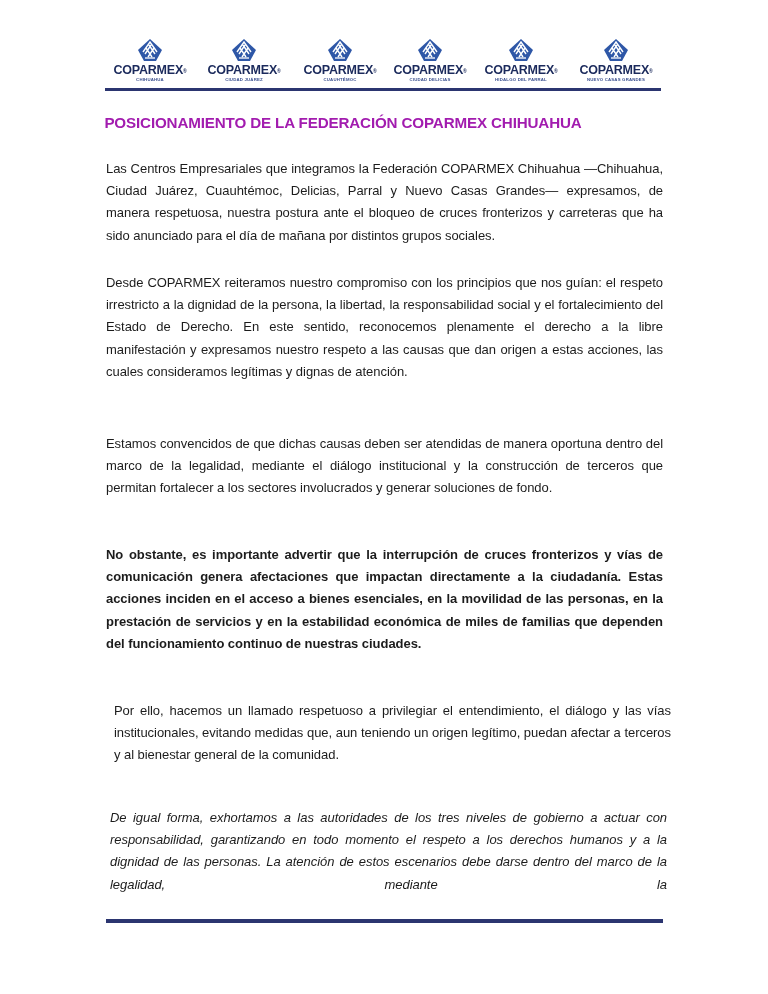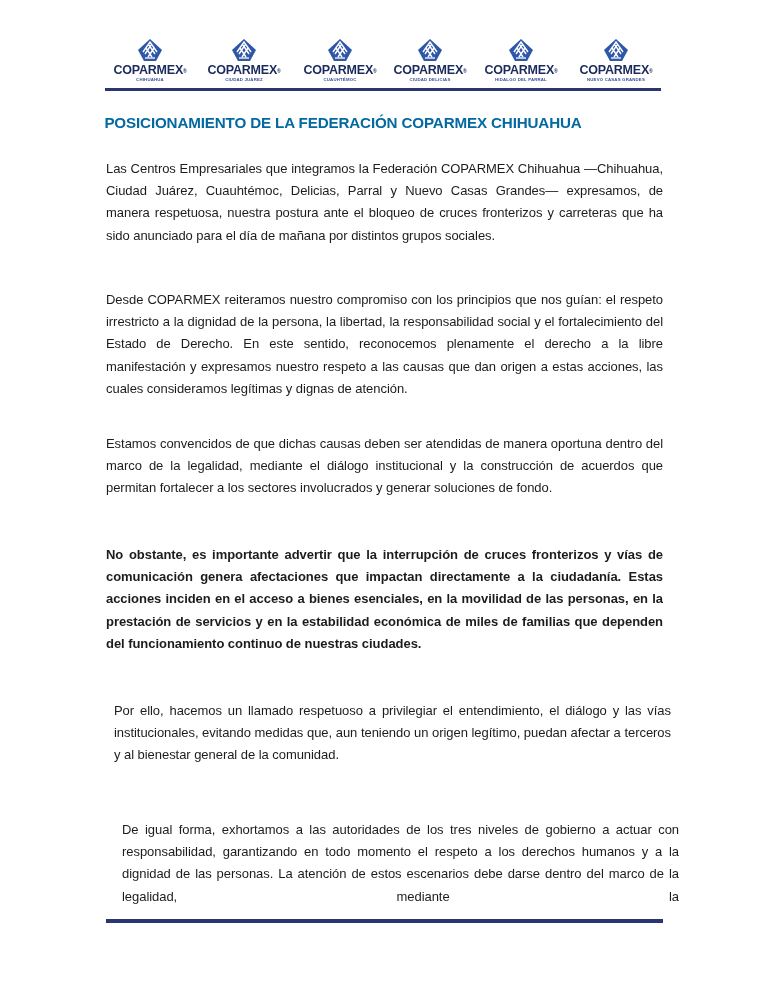--- a/index.html
+++ b/index.html
@@ -4,24 +4,24 @@
 <style>
   html, body { margin: 0; padding: 0; background: #ffffff; }
   body { width: 768px; height: 994px; position: relative; overflow: hidden; font-family: "Liberation Sans", sans-serif; color: #1a1a1a; }
   .header { position: absolute; left: 104px; top: 38px; width: 558px; height: 50px; }
   .logo { position: absolute; top: 0; width: 92px; text-align: center; }
   .logo svg { display: block; margin: 0 auto; }
   .logo-word { font-family: "Liberation Sans", sans-serif; font-weight: 900; font-size: 12.5px; color: #1b2a5c; letter-spacing: -0.2px; line-height: 13px; margin-top: 2px; white-space: nowrap; }
   .logo-word sup { font-size: 5px; vertical-align: top; position: relative; top: 1px; }
   .logo-sub { font-size: 4.3px; color: #3a4f8f; font-weight: bold; letter-spacing: 0.2px; line-height: 5px; white-space: nowrap; }
   .header-rule { position: absolute; left: 105px; top: 88px; width: 556px; height: 3px; background: #2b3570; }
-  .title { position: absolute; left: 0; top: 114px; width: 686px; text-align: center; font-weight: bold; font-size: 15.2px; letter-spacing: -0.15px; color: #0369a1; }
+  .title { position: absolute; left: 0; top: 114px; width: 686px; text-align: center; font-weight: bold; font-size: 15.2px; letter-spacing: -0.15px; color: #a21caf; }
   .body-text { position: absolute; left: 106px; width: 557px; font-size: 13px; line-height: 22.2px; text-align: justify; color: #1c1c1c; letter-spacing: -0.05px; }
   .p1 { top: 158px; }
-  .p2 { top: 289px; }
+  .p2 { top: 272px; }
   .p3 { top: 433px; }
   .p4 { top: 544px; font-weight: bold; }
   .p5 { top: 692px; }
   .p6 { top: 803px; }
   .p6 { text-align-last: justify; }
   .footer-rule { position: absolute; left: 106px; top: 919px; width: 557px; height: 4px; background: #2b3570; }
 </style>
 </head>
 <body>
 
@@ -81,18 +81,18 @@
     <div class="logo-sub">NUEVO CASAS GRANDES</div>
   </div>
 </div>
 
 <div class="header-rule"></div>
 
 <div class="title">POSICIONAMIENTO DE LA FEDERACIÓN COPARMEX CHIHUAHUA</div>
 
 <p class="body-text p1" style="margin:0;">Las Centros Empresariales que integramos la Federación COPARMEX Chihuahua —Chihuahua, Ciudad Juárez, Cuauhtémoc, Delicias, Parral y Nuevo Casas Grandes— expresamos, de manera respetuosa, nuestra postura ante el bloqueo de cruces fronterizos y carreteras que ha sido anunciado para el día de mañana por distintos grupos sociales.</p>
 <p class="body-text p2" style="margin:0;">Desde COPARMEX reiteramos nuestro compromiso con los principios que nos guían: el respeto irrestricto a la dignidad de la persona, la libertad, la responsabilidad social y el fortalecimiento del Estado de Derecho. En este sentido, reconocemos plenamente el derecho a la libre manifestación y expresamos nuestro respeto a las causas que dan origen a estas acciones, las cuales consideramos legítimas y dignas de atención.</p>
-<p class="body-text p3" style="margin:0;">Estamos convencidos de que dichas causas deben ser atendidas de manera oportuna dentro del marco de la legalidad, mediante el diálogo institucional y la construcción de acuerdos que permitan fortalecer a los sectores involucrados y generar soluciones de fondo.</p>
+<p class="body-text p3" style="margin:0;">Estamos convencidos de que dichas causas deben ser atendidas de manera oportuna dentro del marco de la legalidad, mediante el diálogo institucional y la construcción de terceros que permitan fortalecer a los sectores involucrados y generar soluciones de fondo.</p>
 <p class="body-text p4" style="margin:0;">No obstante, es importante advertir que la interrupción de cruces fronterizos y vías de comunicación genera afectaciones que impactan directamente a la ciudadanía. Estas acciones inciden en el acceso a bienes esenciales, en la movilidad de las personas, en la prestación de servicios y en la estabilidad económica de miles de familias que dependen del funcionamiento continuo de nuestras ciudades.</p>
 <p class="body-text p5" style="margin:8px;">Por ello, hacemos un llamado respetuoso a privilegiar el entendimiento, el diálogo y las vías institucionales, evitando medidas que, aun teniendo un origen legítimo, puedan afectar a terceros y al bienestar general de la comunidad.</p>
-<p class="body-text p6" style="margin:16px;">De igual forma, exhortamos a las autoridades de los tres niveles de gobierno a actuar con responsabilidad, garantizando en todo momento el respeto a los derechos humanos y a la dignidad de las personas. La atención de estos escenarios debe darse dentro del marco de la legalidad, mediante la</p>
+<p class="body-text p6" style="margin:4px;font-style:italic;">De igual forma, exhortamos a las autoridades de los tres niveles de gobierno a actuar con responsabilidad, garantizando en todo momento el respeto a los derechos humanos y a la dignidad de las personas. La atención de estos escenarios debe darse dentro del marco de la legalidad, mediante la</p>
 
 <div class="footer-rule"></div>
 
 </body></html>

